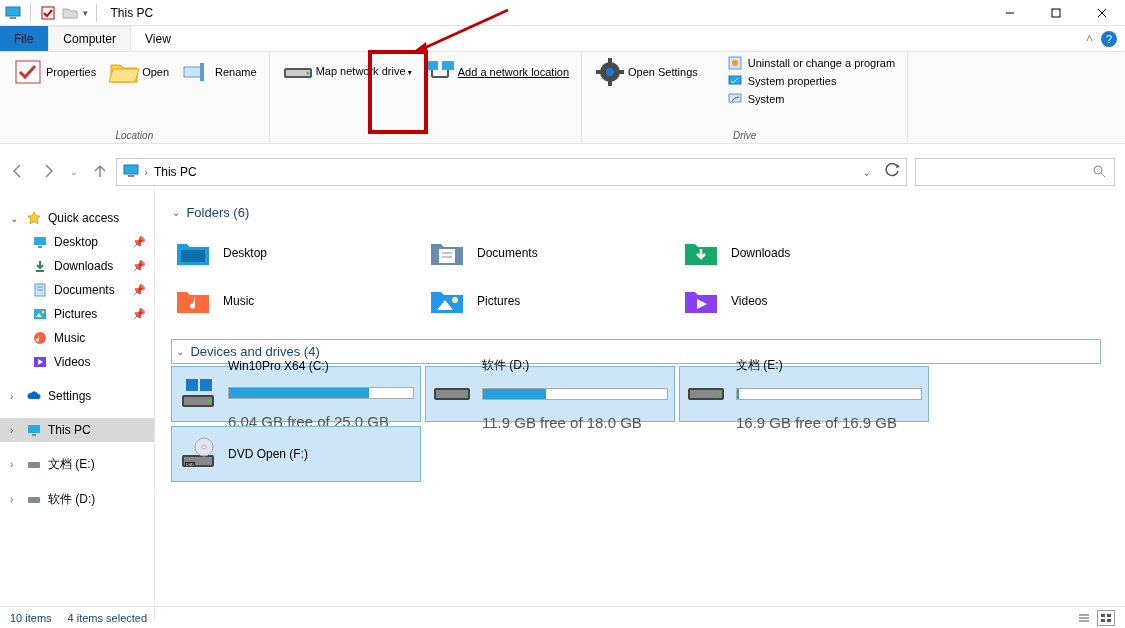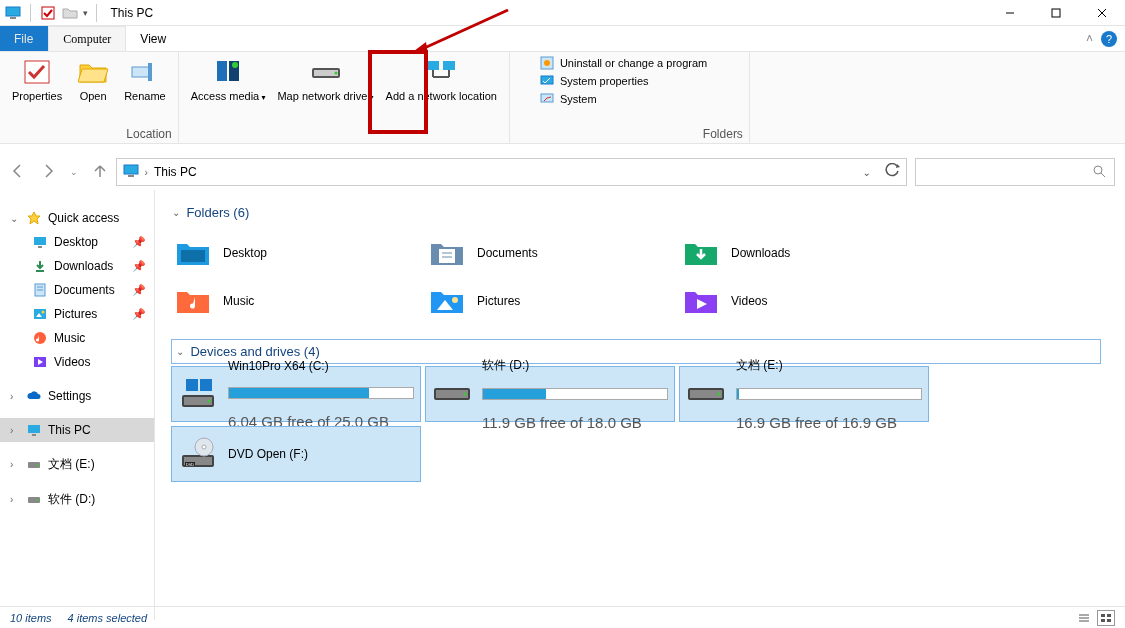--- a/index.html
+++ b/index.html
@@ -11,31 +11,31 @@
   .qat-icon { width: 18px; height: 18px; display: flex; align-items: center; justify-content: center; }
   .titlebar-divider { width: 1px; height: 18px; background: #ccc; margin: 0 4px; }
   .titlebar-title { margin-left: 6px; font-size: 12px; }
   .titlebar-right { margin-left: auto; display: flex; }
   .winbtn { width: 46px; height: 26px; display: flex; align-items: center; justify-content: center; }
   .winbtn svg { width: 10px; height: 10px; }
 
   
   .tabs { height: 26px; display: flex; align-items: stretch; background: #fff; border-bottom: 1px solid #e5e5e5; position: relative; }
   .tab { padding: 0 14px; display: flex; align-items: center; font-size: 12px; border-right: 1px solid transparent; }
-  .tab.file { background: #1979ca; color: #e5e5e5; }
-  .tab.active { background: #f5f5f5; border-left: 1px solid #e5e5e5; border-right: 1px solid #e5e5e5; border-top: 1px solid #e5e5e5; font-family: Liberation Serif, serif; }
+  .tab.file { background: #1979ca; color: #0f172a; }
+  .tab.active { background: #f5f5f5; border-left: 1px solid #e5e5e5; border-right: 1px solid #e5e5e5; border-top: 1px solid #e5e5e5; }
   .tabs-right { margin-left: auto; display: flex; align-items: center; padding-right: 8px; gap: 8px; }
   .tabs-right .help { width: 16px; height: 16px; border-radius: 50%; background: #1979ca; color: #fff; display: flex; align-items: center; justify-content: center; font-size: 11px; }
 
   
   .ribbon { height: 92px; display: flex; background: #fafafa; border-bottom: 1px solid #e5e5e5; }
   .rgroup { display: flex; flex-direction: column; border-right: 1px solid #e5e5e5; padding: 2px 6px 0; }
   .rgroup-buttons { display: flex; flex: 1; align-items: flex-start; }
-  .rgroup-label { text-align: right; font-size: 12px; color: #555; padding-bottom: 2px; }
-  .rbtn { display: flex; flex-direction: column; align-items: center; padding: 2px 6px 0; gap: 2px; text-align: center; min-width: 50px; }
+  .rgroup-label { text-align: center; font-size: 10px; color: #555; padding-bottom: 2px; font-style: italic; }
+  .rbtn { display: flex; flex-direction: row; align-items: center; padding: 2px 6px 0; gap: 2px; text-align: center; min-width: 50px; }
   .rbtn .ricon { width: 32px; height: 32px; display: flex; align-items: center; justify-content: center; }
   .rbtn .rlabel { font-size: 11px; line-height: 13px; }
   .rbtn .rlabel .drop { font-size: 8px; vertical-align: middle; }
   .system-list { display: flex; flex-direction: column; gap: 4px; padding: 2px 6px 0 2px; font-size: 11px; }
   .system-item { display: flex; align-items: center; gap: 6px; padding-left: 22px; }
   .system-item .sicon { width: 14px; height: 14px; display: flex; align-items: center; justify-content: center; }
 
   
   .highlight-box { position: absolute; border: 4px solid #c00000; pointer-events: none; }
   .arrow-svg { position: absolute; pointer-events: none; }
@@ -72,21 +72,21 @@
   .drive-grid { display: flex; flex-wrap: wrap; gap: 4px; width: 930px; margin-top: 2px; }
   .drive-item { display: flex; align-items: center; gap: 10px; width: 250px; height: 56px; padding: 4px 6px; background: #cde6f7; border: 1px solid #7ab7e8; }
   .drive-item .dicon { width: 40px; height: 36px; display: flex; align-items: center; justify-content: center; }
   .drive-info { flex: 1; display: flex; flex-direction: column; gap: 14px; }
   .drive-name { font-size: 12px; }
   .drive-bar { width: 100%; height: 12px; border: 1px solid #aaa; background: #fff; position: relative; }
   .drive-bar .fill { position: absolute; left: 0; top: 0; bottom: 0; background: #26a0da; }
   .drive-free { font-size: 15px; color: #555; }
 
   
-  .statusbar { position: absolute; bottom: 0; left: 0; right: 0; height: 22px; border-top: 1px solid #e5e5e5; display: flex; align-items: center; padding: 0 10px; font-size: 11px; color: #14447e; gap: 16px; font-style: italic; }
+  .statusbar { position: absolute; bottom: 0; left: 0; right: 0; height: 22px; border-top: 1px solid #e5e5e5; display: flex; align-items: center; padding: 0 10px; font-size: 11px; color: #14447e; gap: 16px; }
   .statusbar .views { margin-left: auto; display: flex; gap: 4px; color: #555; }
   .statusbar .vicon { width: 18px; height: 16px; border: 1px solid transparent; display: flex; align-items: center; justify-content: center; }
   .statusbar .vicon.active { border-color: #999; }
 </style>
 </head>
 <body>
 
 <div class="titlebar">
   <div class="titlebar-left">
     <span class="qat-icon">
@@ -170,57 +170,62 @@
             </svg>
           </span>
         <span class="rlabel">Rename</span>
       </div>
     </div>
     <div class="rgroup-label">Location</div>
   </div>
 
   <div class="rgroup">
     <div class="rgroup-buttons">
-      <div class="rbtn">
-        <span class="ricon">
-            <svg width="30" height="30" viewBox="0 0 30 30">
-              <rect x="4" y="4" width="10" height="20" fill="#1e6fb8"></rect>
-              <rect x="16" y="4" width="10" height="20" fill="#12416e"></rect>
-              <circle cx="22" cy="8" r="3" fill="#3c3"></circle>
-            </svg>
-          </span>
-        <span class="rlabel"><span>Access media</span><span class="drop"> ▾</span></span>
-      </div>
       <div class="rbtn" style="min-width:72px;align-items:center;">
         <span class="ricon">
             <svg width="32" height="20" viewBox="0 0 32 20">
               <rect x="2" y="6" width="28" height="10" rx="2" fill="#555"></rect>
               <rect x="4" y="8" width="24" height="6" fill="#ccc"></rect>
               <circle cx="26" cy="11" r="1.5" fill="#3c3"></circle>
             </svg>
           </span>
         <span class="rlabel"><span>Map network drive</span><span class="drop"> ▾</span></span>
       </div>
-      <div class="rbtn" style="min-width:78px;">
+      <div class="rbtn" style="min-width:78px;text-decoration:underline;">
         <span class="ricon">
             <svg width="32" height="26" viewBox="0 0 32 26">
               <rect x="2" y="2" width="12" height="9" fill="#29abe2"></rect>
               <rect x="18" y="2" width="12" height="9" fill="#29abe2"></rect>
               <line x1="8" y1="11" x2="8" y2="18" stroke="#555" stroke-width="2"></line>
               <line x1="24" y1="11" x2="24" y2="18" stroke="#555" stroke-width="2"></line>
               <line x1="8" y1="18" x2="24" y2="18" stroke="#555" stroke-width="2"></line>
             </svg>
           </span>
         <span class="rlabel">Add a network location</span>
       </div>
     </div>
   </div>
 
   <div class="rgroup" style="min-width:240px;">
     <div class="rgroup-buttons">
+      <div class="rbtn">
+        <span class="ricon">
+            <svg width="30" height="30" viewBox="0 0 30 30">
+              <circle cx="15" cy="15" r="10" fill="#4a4a4a"></circle>
+              <circle cx="15" cy="15" r="4" fill="#1979ca"></circle>
+              <g fill="#4a4a4a">
+                <rect x="13" y="1" width="4" height="6"></rect>
+                <rect x="13" y="23" width="4" height="6"></rect>
+                <rect x="1" y="13" width="6" height="4"></rect>
+                <rect x="23" y="13" width="6" height="4"></rect>
+              </g>
+            </svg>
+          </span>
+        <span class="rlabel">Open Settings</span>
+      </div>
       <div class="system-list">
         <div class="system-item">
           <span class="sicon">
               <svg width="14" height="14" viewBox="0 0 14 14">
                 <rect x="1" y="1" width="12" height="12" fill="#cde6f7" stroke="#5a9bd4"></rect>
                 <circle cx="7" cy="7" r="3" fill="#f90"></circle>
               </svg>
             </span>
           <span>Uninstall or change a program</span>
         </div>
@@ -237,21 +242,21 @@
           <span class="sicon">
               <svg width="14" height="14" viewBox="0 0 14 14">
                 <rect x="1" y="2" width="12" height="8" fill="#cde6f7" stroke="#5a9bd4"></rect>
                 <path d="M4 9 l3 -3 l4 -1" stroke="#c33" fill="none"></path>
               </svg>
             </span>
           <span>System</span>
         </div>
       </div>
     </div>
-    <div class="rgroup-label">Folders</div>
+    <div class="rgroup-label">Drive</div>
   </div>
 </div>
 
 <div class="highlight-box" style="left:368px; top:50px; width:60px; height:84px;"></div>
 <svg class="arrow-svg" style="left:408px; top:4px; width:110px; height:52px;" viewBox="0 0 110 52">
   <line x1="100" y1="6" x2="12" y2="46" stroke="#c00000" stroke-width="3"></line>
   <polygon points="2,50 18,38 20,50" fill="#c00000"></polygon>
 </svg>
 
 <div class="navbar">

